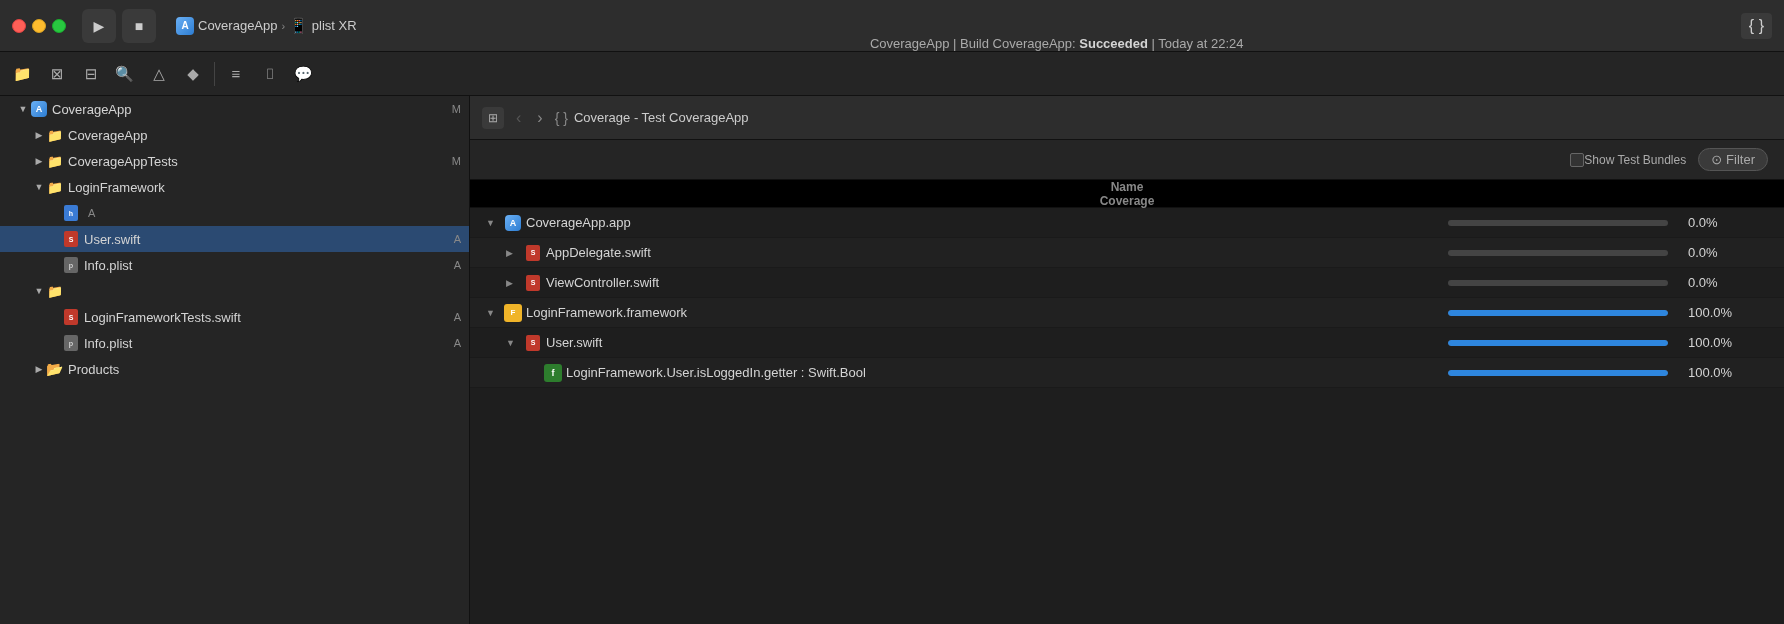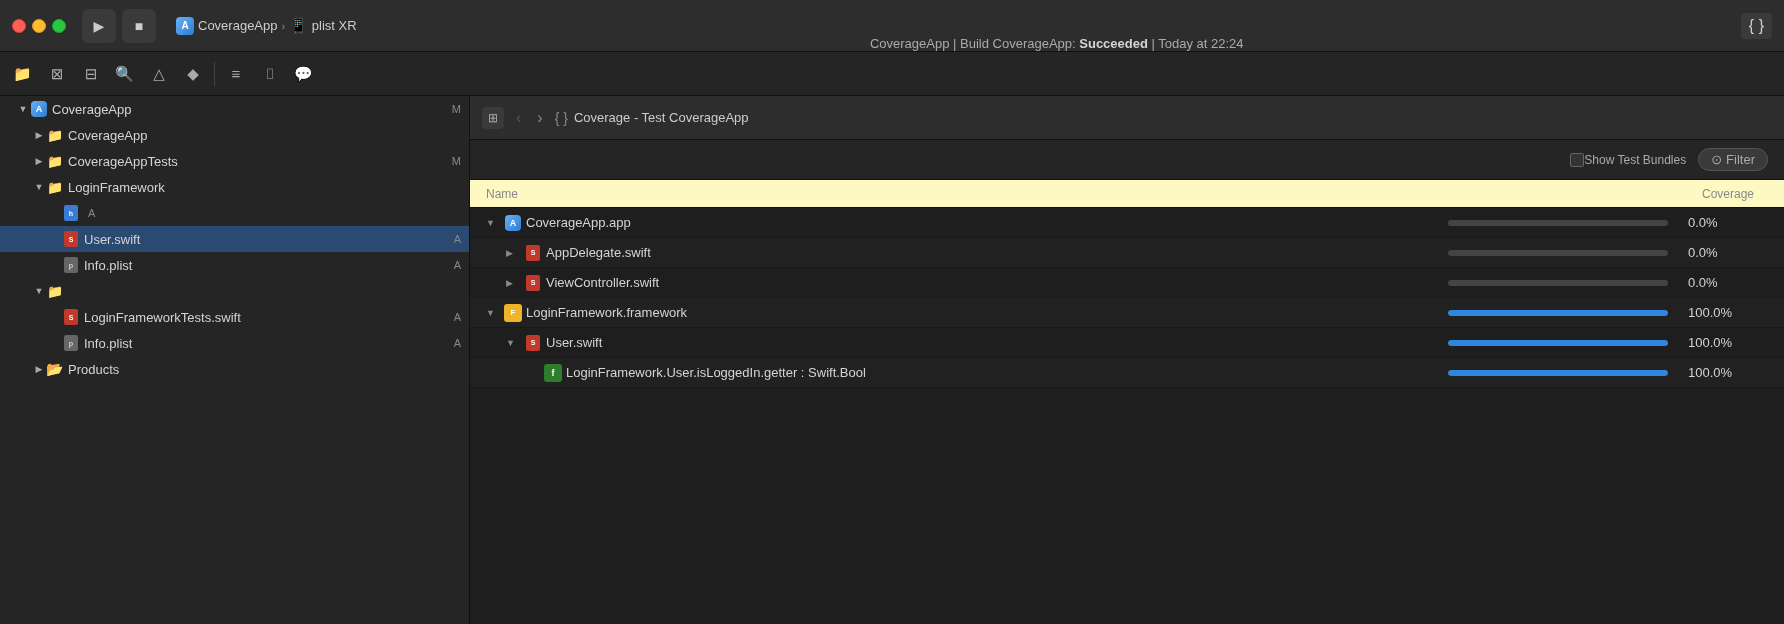--- a/index.html
+++ b/index.html
@@ -293,25 +293,26 @@
     
     .coverage-table {
       flex: 1;
       overflow-y: auto;
     }
     .ct-header {
       display: flex;
       height: 28px;
       align-items: center;
       padding: 0 16px;
-      background: #fef9c3;
+      background: #000000;
       border-bottom: 1px solid #111;
       font-size: 12px;
       color: #888;
-      font-weight: 400;
+      font-weight: 700;
+      flex-direction: column;
     }
     .ct-col-name { flex: 1; }
     .ct-col-bar { width: 240px; }
     .ct-col-pct { width: 80px; text-align: center; }
 
     .ct-row {
       display: flex;
       align-items: center;
       height: 30px;
       padding: 0 16px;

